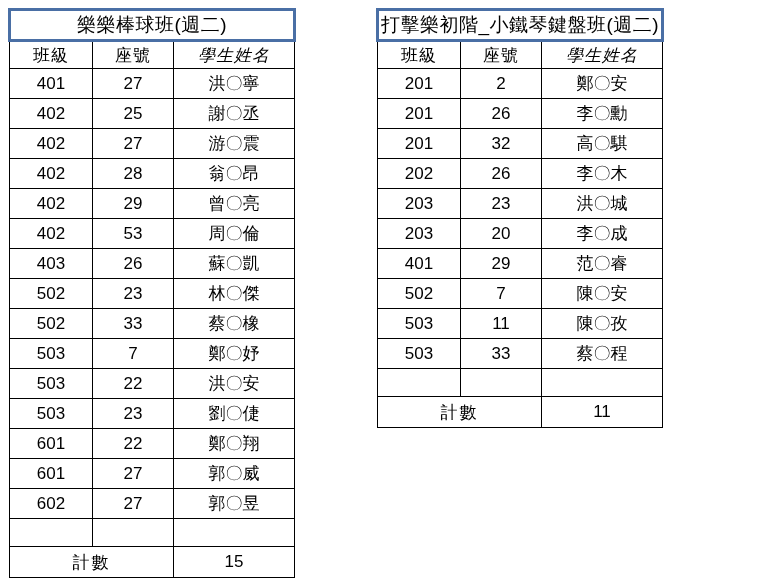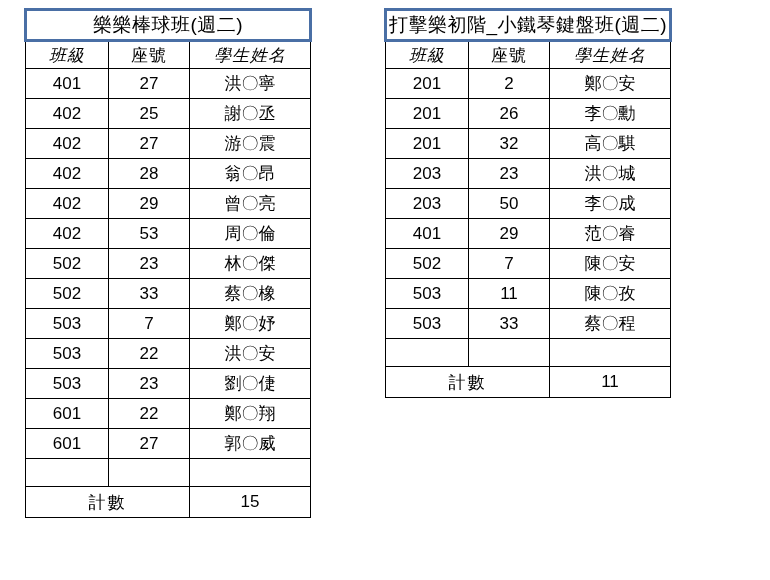--- a/index.html
+++ b/index.html
@@ -16,22 +16,22 @@
   }
   .page {
     position: relative;
     width: 770px;
     height: 580px;
   }
   .table-block {
     position: absolute;
     top: 8px;
   }
-  #block-left { left: 24px; }
-  #block-right { left: 384px; }
+  #block-left { left: 8px; }
+  #block-right { left: 376px; }
 
   table.roster {
     border-collapse: collapse;
     table-layout: fixed;
   }
   table.roster td, table.roster th {
     border: 1px solid #000000;
     text-align: center;
     vertical-align: middle;
     font-weight: normal;
@@ -59,21 +59,21 @@
   }
   .count-label {
     font-size: 17px;
     height: 30px;
     letter-spacing: 2px;
   }
   .count-value {
     font-size: 17px;
     height: 30px;
   }
-  .col-class { width: 82px; font-style: italic; }
+  .col-class { width: 82px; }
   .col-seat  { width: 80px; }
   .col-name  { width: 120px; font-style: italic; }
 </style>
 </head>
 <body>
 
 <div class="page">
 
   <div class="table-block" id="block-left">
     <table class="roster">
@@ -110,20 +110,25 @@
         <td class="data-cell">402</td>
         <td class="data-cell">29</td>
         <td class="data-cell">曾〇亮</td>
       </tr>
       <tr>
         <td class="data-cell">402</td>
         <td class="data-cell">53</td>
         <td class="data-cell">周〇倫</td>
       </tr>
       <tr>
+        <td class="data-cell">403</td>
+        <td class="data-cell">26</td>
+        <td class="data-cell">蘇〇凱</td>
+      </tr>
+      <tr>
         <td class="data-cell">502</td>
         <td class="data-cell">23</td>
         <td class="data-cell">林〇傑</td>
       </tr>
       <tr>
         <td class="data-cell">502</td>
         <td class="data-cell">33</td>
         <td class="data-cell">蔡〇橡</td>
       </tr>
       <tr>
@@ -143,20 +148,25 @@
       </tr>
       <tr>
         <td class="data-cell">601</td>
         <td class="data-cell">22</td>
         <td class="data-cell">鄭〇翔</td>
       </tr>
       <tr>
         <td class="data-cell">601</td>
         <td class="data-cell">27</td>
         <td class="data-cell">郭〇威</td>
+      </tr>
+      <tr>
+        <td class="data-cell">602</td>
+        <td class="data-cell">27</td>
+        <td class="data-cell">郭〇昱</td>
       </tr>
       <tr class="blank-row">
         <td></td>
         <td></td>
         <td></td>
       </tr>
       <tr>
         <td class="count-label" colspan="2">計數</td>
         <td class="count-value">15</td>
       </tr>
@@ -184,27 +194,32 @@
         <td class="data-cell">201</td>
         <td class="data-cell">26</td>
         <td class="data-cell">李〇勳</td>
       </tr>
       <tr>
         <td class="data-cell">201</td>
         <td class="data-cell">32</td>
         <td class="data-cell">高〇騏</td>
       </tr>
       <tr>
+        <td class="data-cell">202</td>
+        <td class="data-cell">26</td>
+        <td class="data-cell">李〇木</td>
+      </tr>
+      <tr>
         <td class="data-cell">203</td>
         <td class="data-cell">23</td>
         <td class="data-cell">洪〇城</td>
       </tr>
       <tr>
         <td class="data-cell">203</td>
-        <td class="data-cell">50</td>
+        <td class="data-cell">20</td>
         <td class="data-cell">李〇成</td>
       </tr>
       <tr>
         <td class="data-cell">401</td>
         <td class="data-cell">29</td>
         <td class="data-cell">范〇睿</td>
       </tr>
       <tr>
         <td class="data-cell">502</td>
         <td class="data-cell">7</td>

